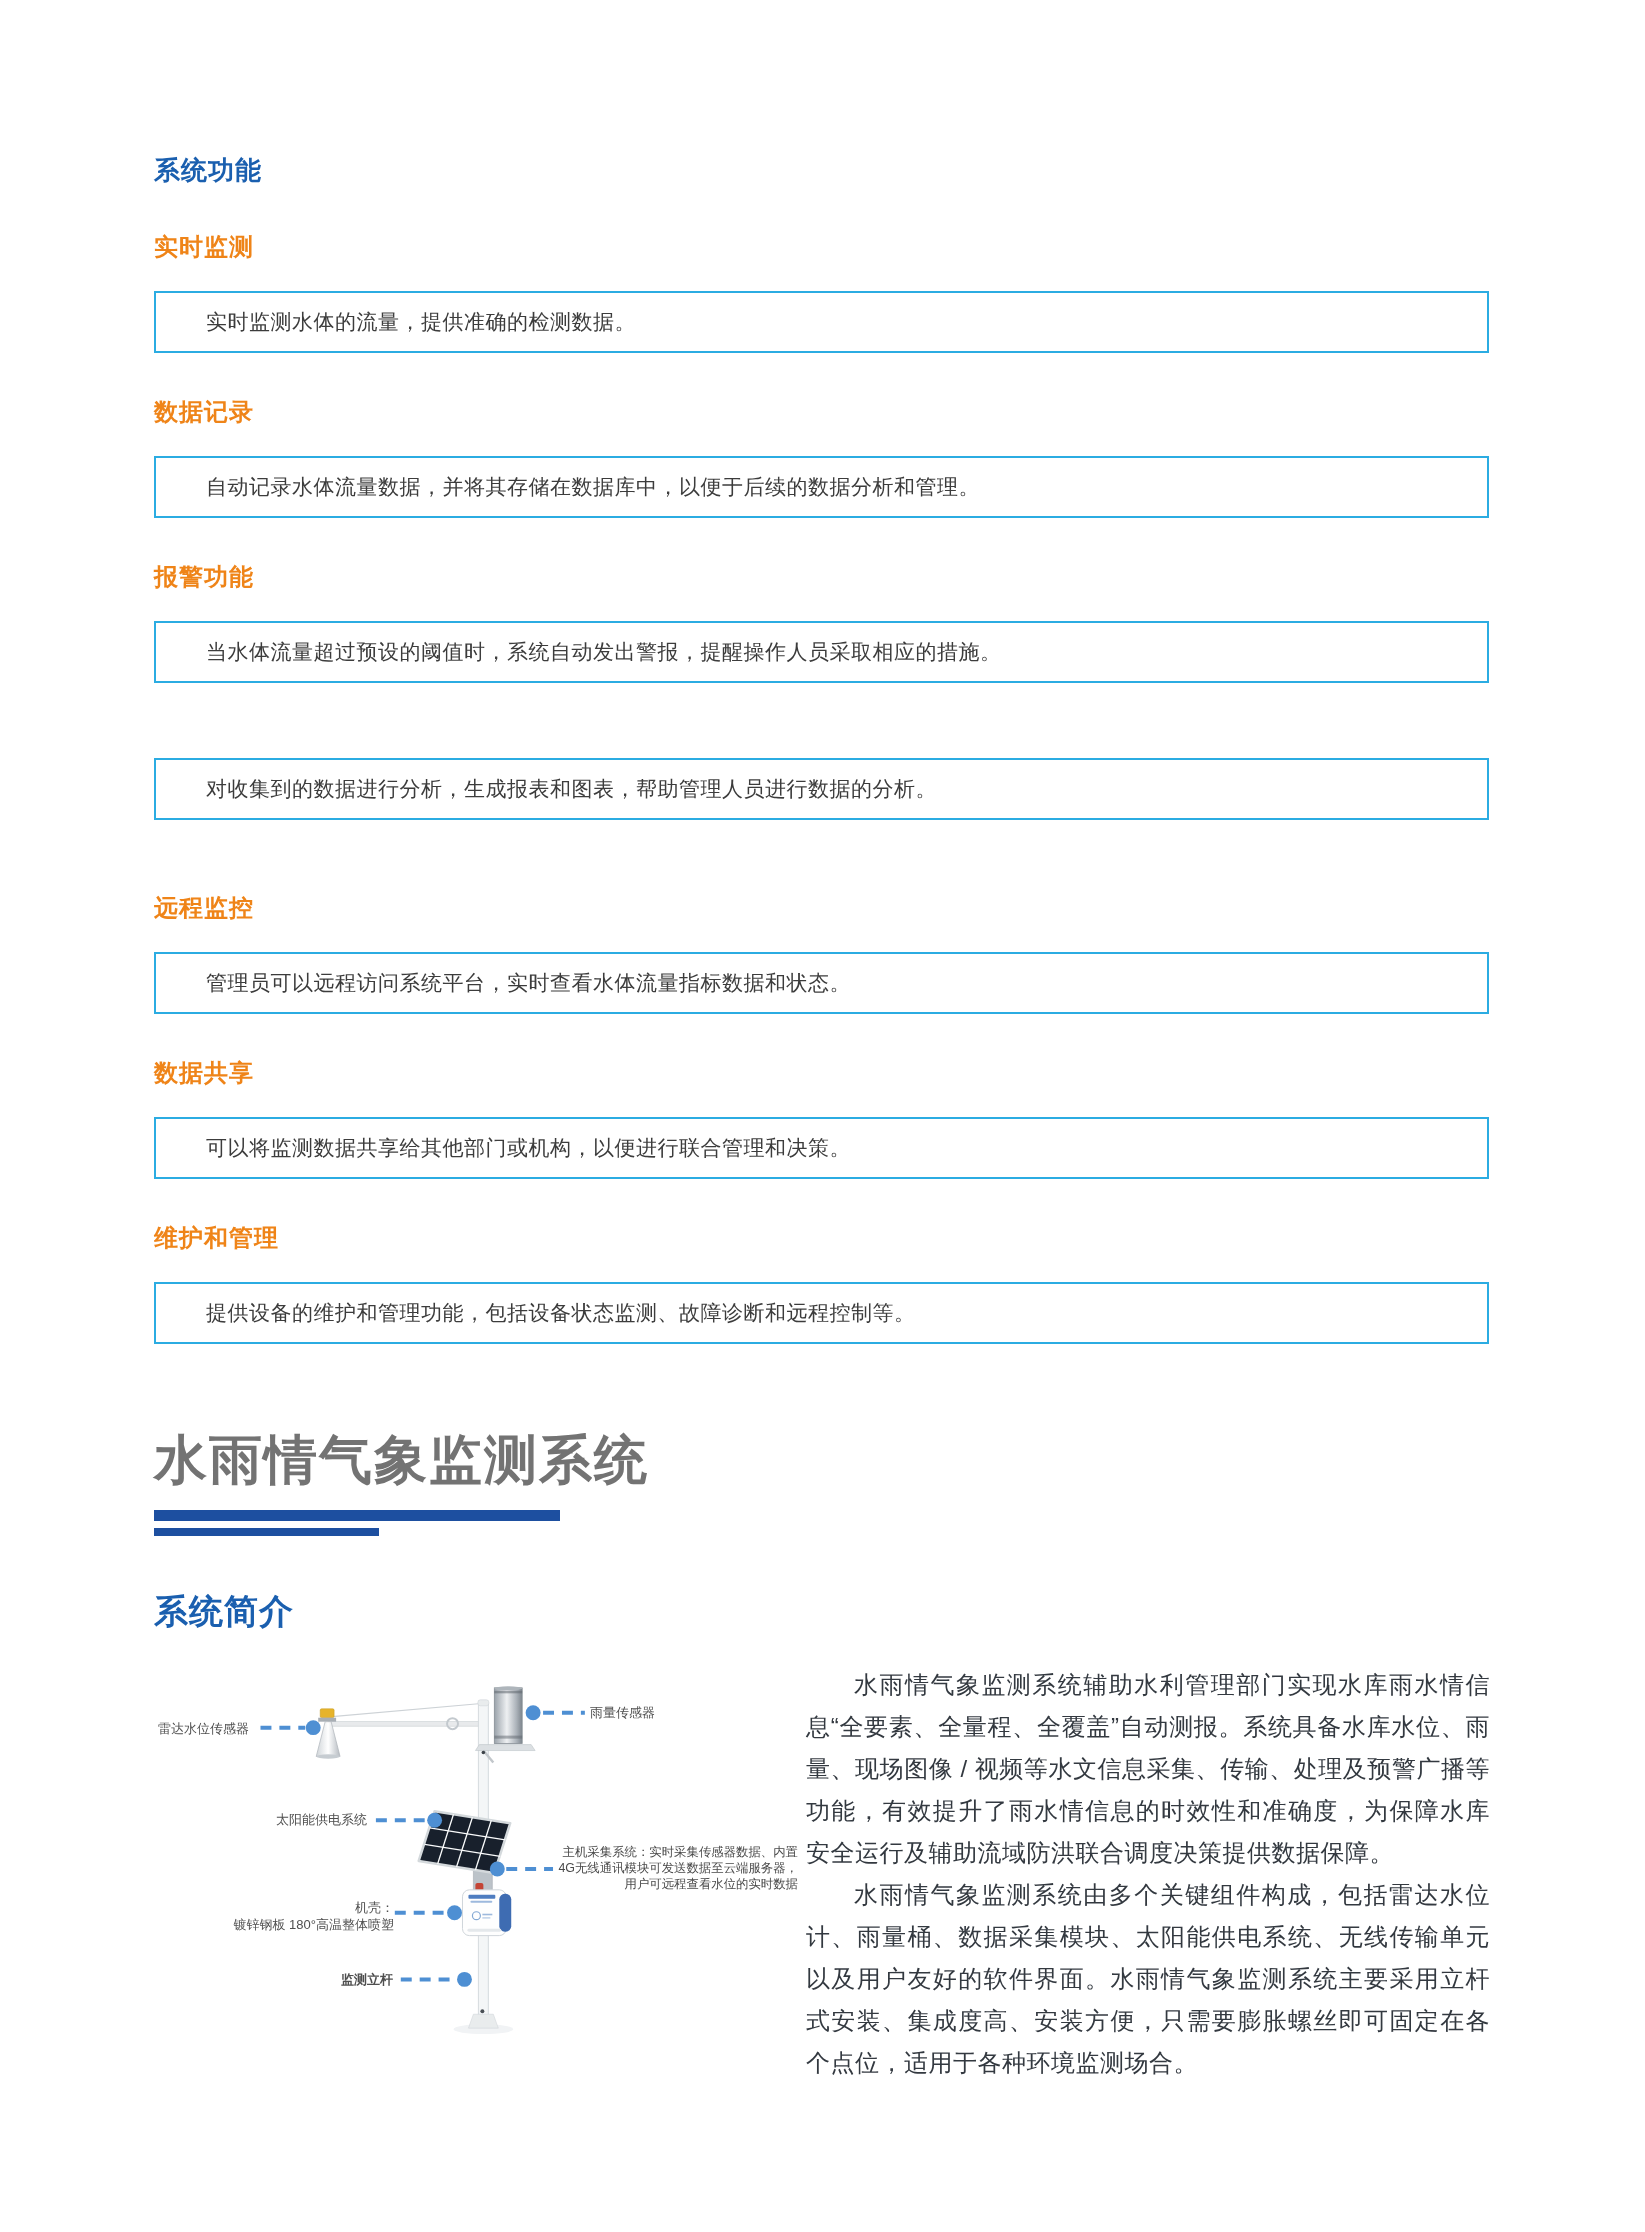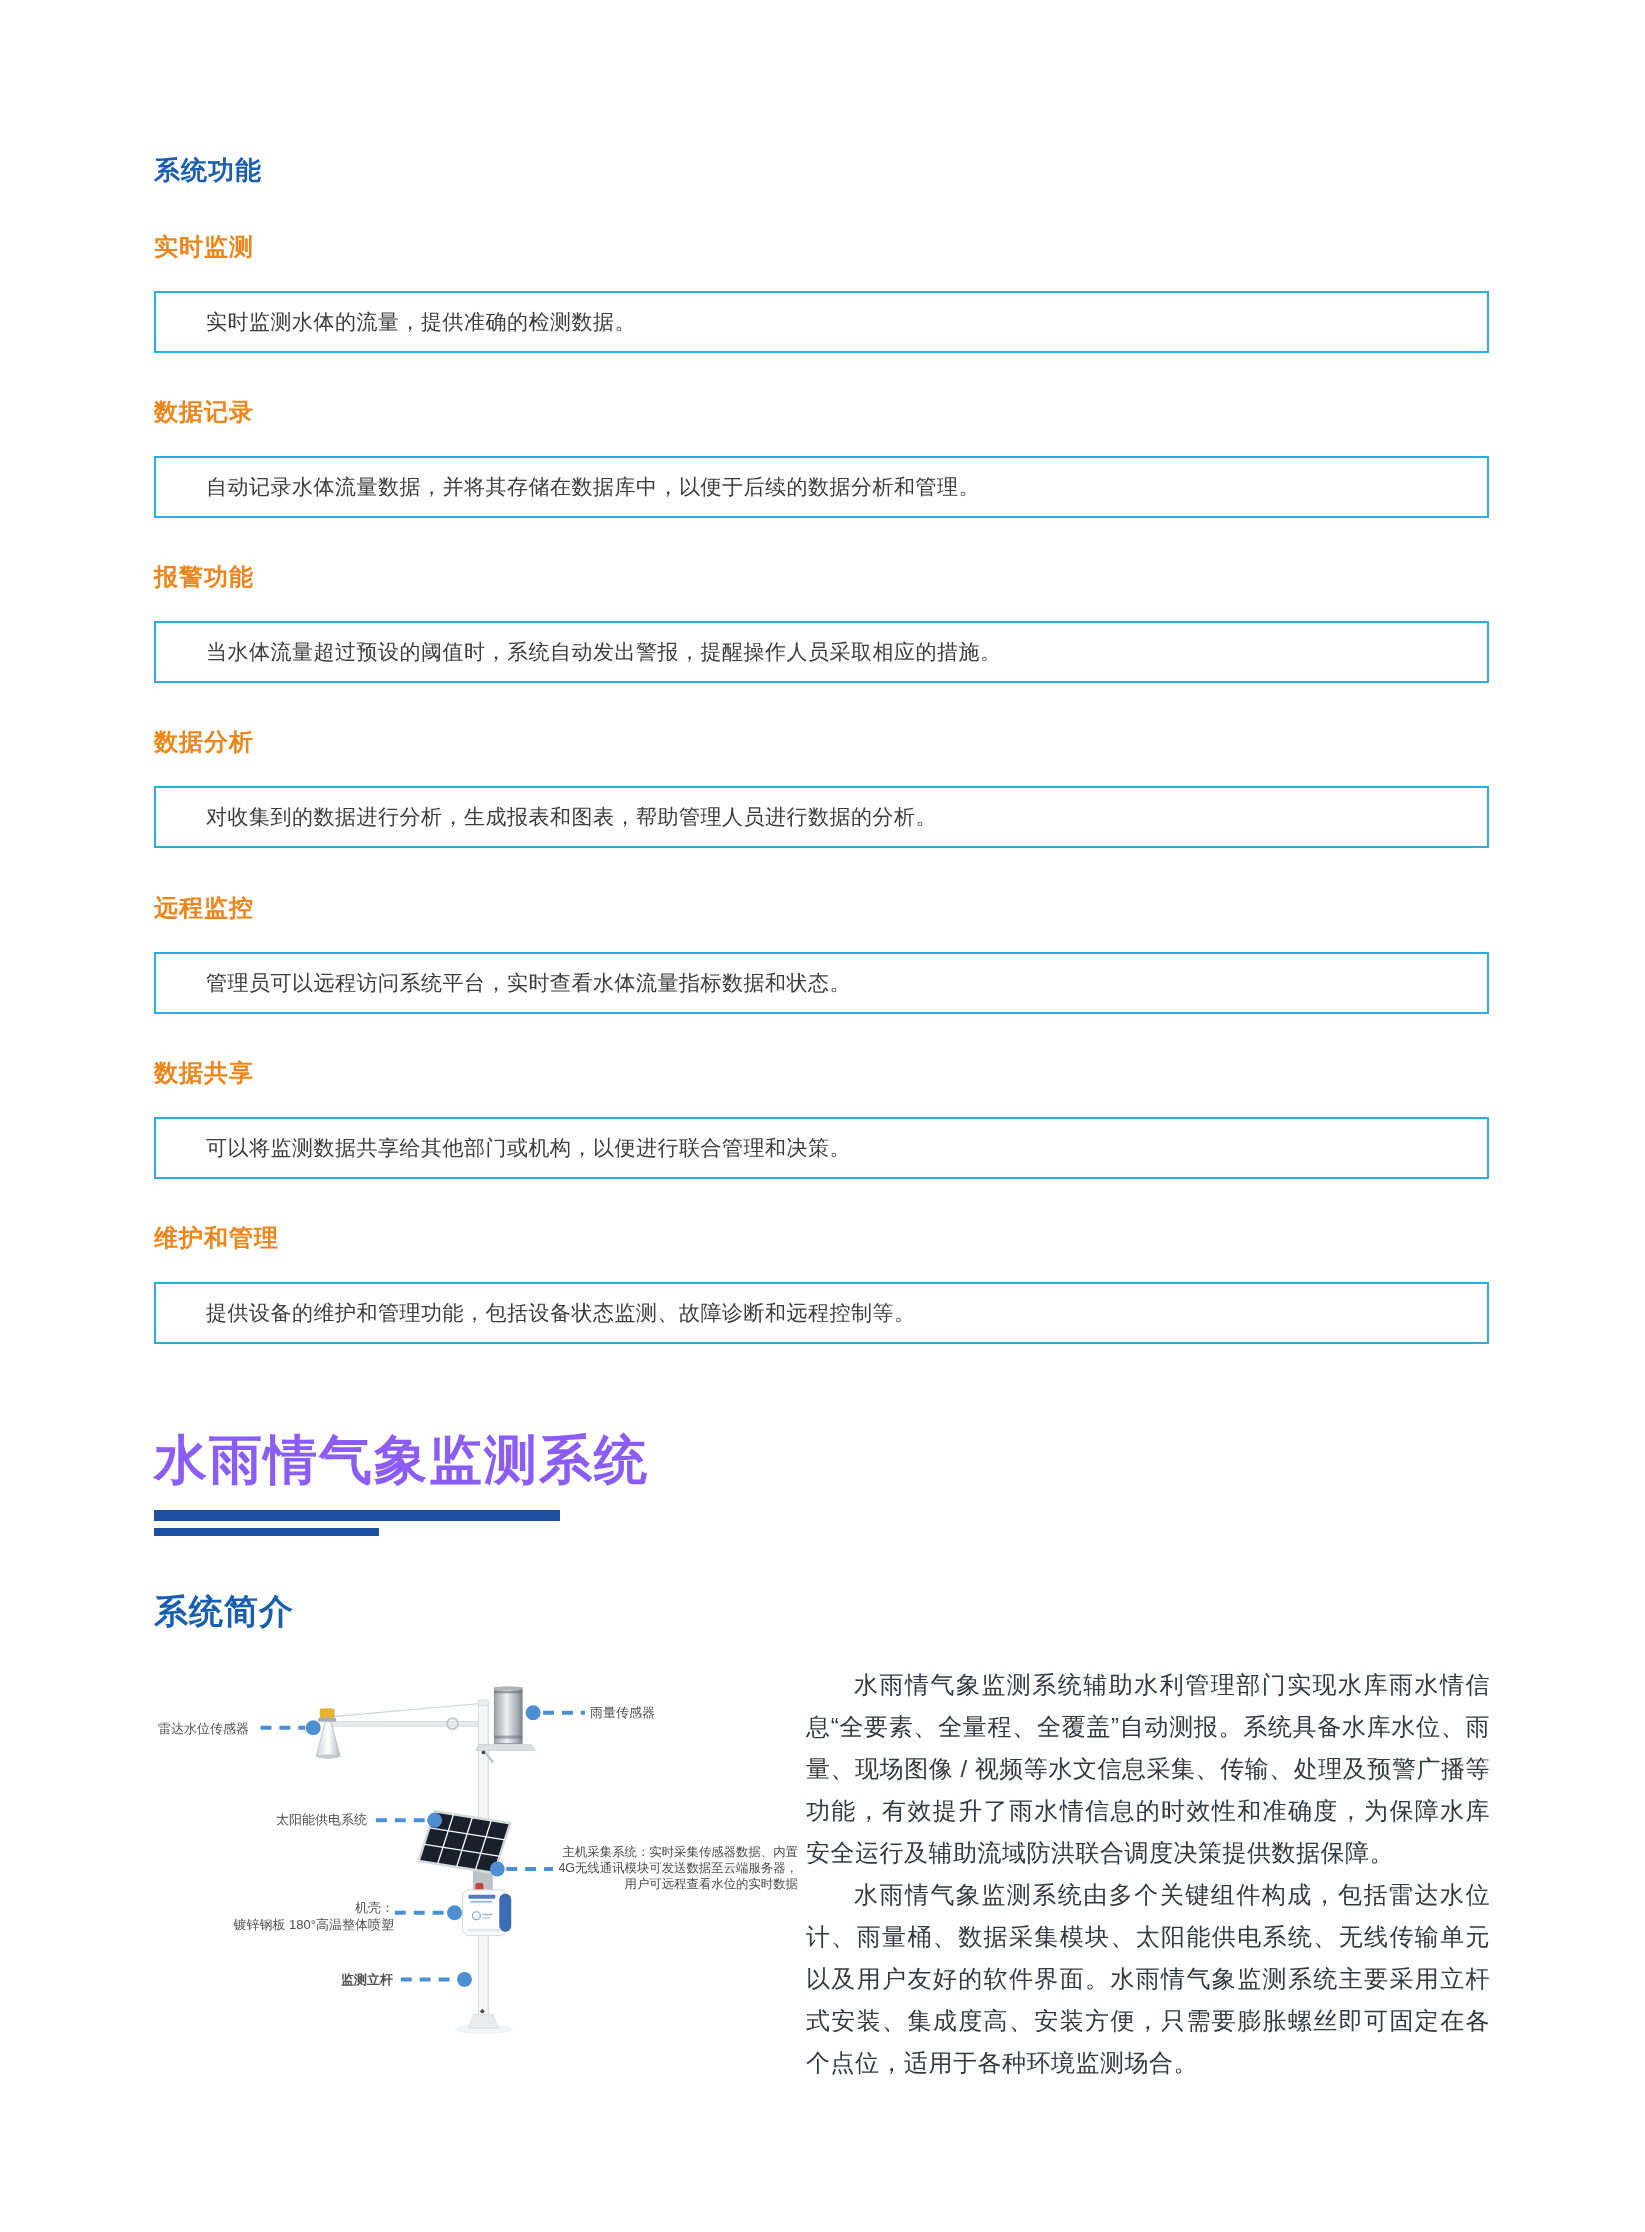--- a/index.html
+++ b/index.html
@@ -11,21 +11,21 @@
       font-size:26px;font-weight:700;color:#1A5FAF;letter-spacing:1px;}
   .feature{position:absolute;left:154px;width:1335px;}
   .feature-heading{margin:0;font-size:24px;font-weight:700;color:#EF8418;
       line-height:28px;letter-spacing:1px;}
   .feature-box{margin-top:30px;height:62px;border:2px solid #2BACE2;background:#fff;
       display:flex;align-items:center;padding-left:50px;box-sizing:border-box;}
   .feature-text{margin:0;font-size:21px;color:#3C3C3C;letter-spacing:0.5px;}
 
   
   .big-title{position:absolute;left:154px;top:1425px;margin:0;
-      font-size:53px;font-weight:700;color:#8b5cf6;letter-spacing:2px;}
+      font-size:53px;font-weight:700;color:#737373;letter-spacing:2px;}
   .title-bar1{position:absolute;left:154px;top:1510px;width:406px;height:11px;background:#1D4FA0;}
   .title-bar2{position:absolute;left:154px;top:1528px;width:225px;height:8px;background:#1D4FA0;}
   .sub-heading{position:absolute;left:154px;top:1589px;margin:0;
       font-size:34px;font-weight:700;color:#1A5FAF;letter-spacing:1px;}
 
   
   .figure{position:absolute;left:109px;top:1660px;width:697px;height:398px;}
   .figure svg{position:absolute;left:0;top:0;}
   .fig-label{position:absolute;font-size:13px;color:#4F4F4F;white-space:nowrap;line-height:16px;}
   .lbl-radar{left:40px;top:61px;width:100px;text-align:right;}
@@ -63,21 +63,20 @@
   </section>
 
   <section class="feature" style="top:563px">
     <h3 class="feature-heading">报警功能</h3>
     <div class="feature-box">
       <p class="feature-text">当水体流量超过预设的阈值时，系统自动发出警报，提醒操作人员采取相应的措施。</p>
     </div>
   </section>
 
   <section class="feature" style="top:728px">
-    <h3 class="feature-heading">数据分析</h3>
     <div class="feature-box">
       <p class="feature-text">对收集到的数据进行分析，生成报表和图表，帮助管理人员进行数据的分析。</p>
     </div>
   </section>
 
   <section class="feature" style="top:894px">
     <h3 class="feature-heading">远程监控</h3>
     <div class="feature-box">
       <p class="feature-text">管理员可以远程访问系统平台，实时查看水体流量指标数据和状态。</p>
     </div>

